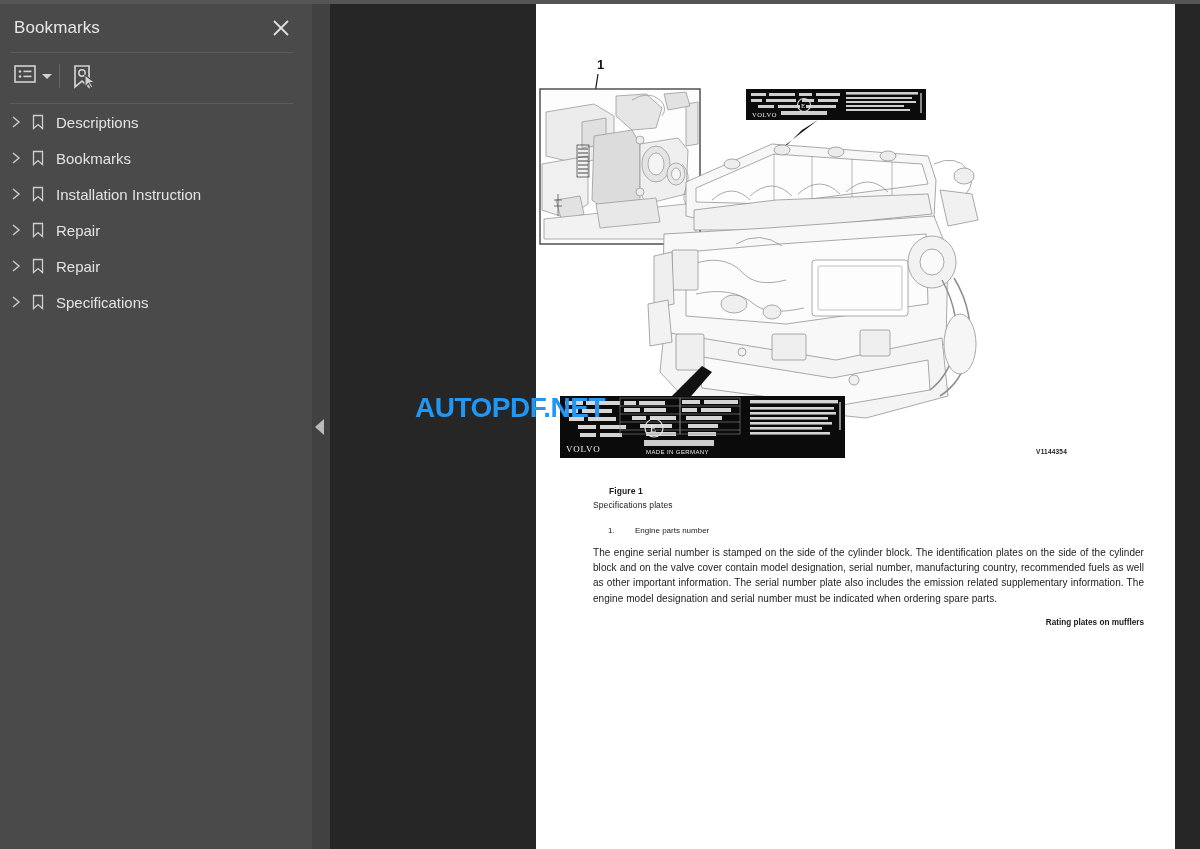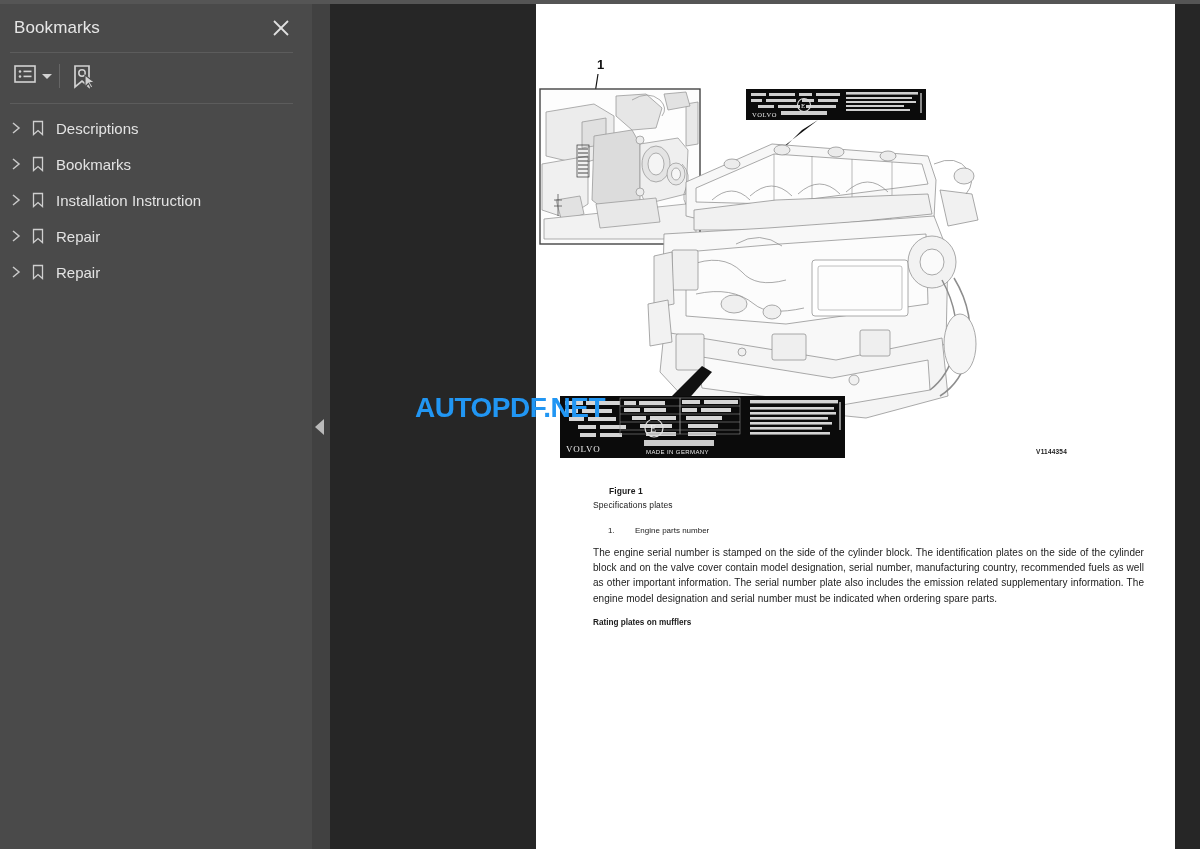--- a/index.html
+++ b/index.html
@@ -82,21 +82,21 @@
     background: #666;
   }
   .tool-bm {
     position: absolute;
     left: 70px; top: 11px;
     cursor: pointer;
   }
   
   .bm-list {
     position: absolute;
-    left: 0; top: 106px;
+    left: 0; top: 100px;
     width: 312px;
   }
   .bm-item {
     position: relative;
     height: 36px;
     display: flex;
     align-items: center;
     cursor: pointer;
   }
   .bm-chevron {
@@ -189,20 +189,21 @@
     margin-top: 10px;
     font-size: 10px;
     line-height: 1.52;
     text-align: justify;
     letter-spacing: .05px;
   }
   .subhead {
     margin-top: 12px;
     font-size: 8.2px;
     font-weight: bold;
+    text-align: right;
   }
   
   .watermark {
     position: absolute;
     left: 415px; top: 392px;
     font-size: 28px;
     font-weight: bold;
     color: #2196f3;
     letter-spacing: -0.5px;
     white-space: nowrap;
@@ -322,20 +323,33 @@
             </svg>
         </span>
         <span class="bm-icon">
           <svg width="16" height="16" viewBox="0 0 16 16">
               <path d="M3.5 1.5 H12.5 V14.5 L8 10.5 L3.5 14.5 Z" fill="none" stroke="#cfcfcf" stroke-width="1.3"></path>
             </svg>
         </span>
         <span class="bm-label">Repair</span>
       </div>
 
+      <div class="bm-item">
+        <span class="bm-chevron">
+          <svg width="14" height="14" viewBox="0 0 14 14">
+              <polyline points="4,2 10,7 4,12" fill="none" stroke="#c9c9c9" stroke-width="1.5"></polyline>
+            </svg>
+        </span>
+        <span class="bm-icon">
+          <svg width="16" height="16" viewBox="0 0 16 16">
+              <path d="M3.5 1.5 H12.5 V14.5 L8 10.5 L3.5 14.5 Z" fill="none" stroke="#cfcfcf" stroke-width="1.3"></path>
+            </svg>
+        </span>
+        <span class="bm-label">Specifications</span>
+      </div>
 
     </div>
   </div>
 
   <div class="splitter">
     <div class="splitter-handle"></div>
   </div>
 
   <div class="viewer">
     <div class="page">

